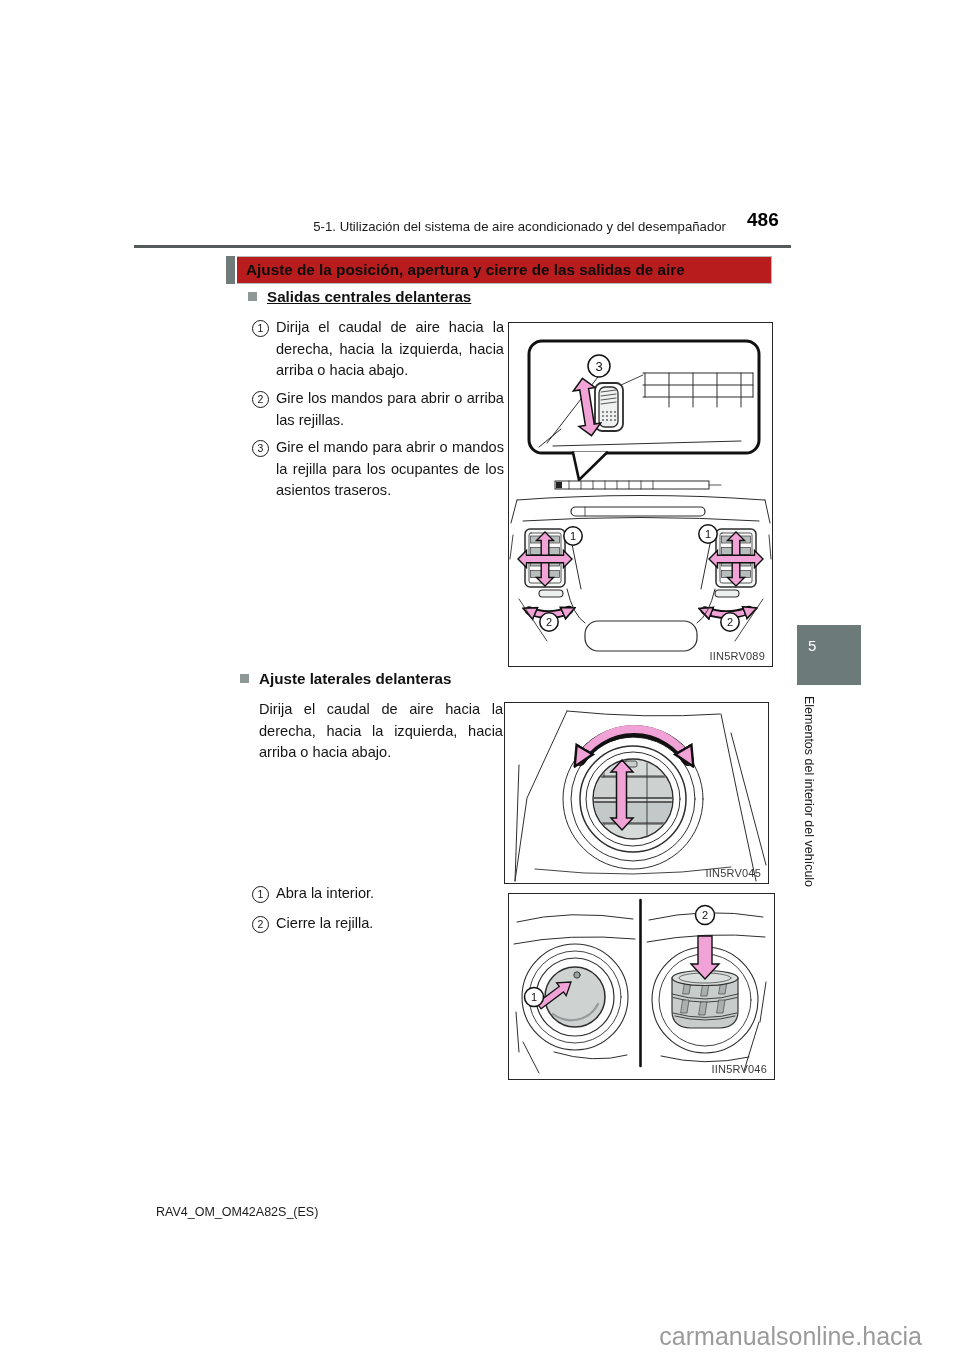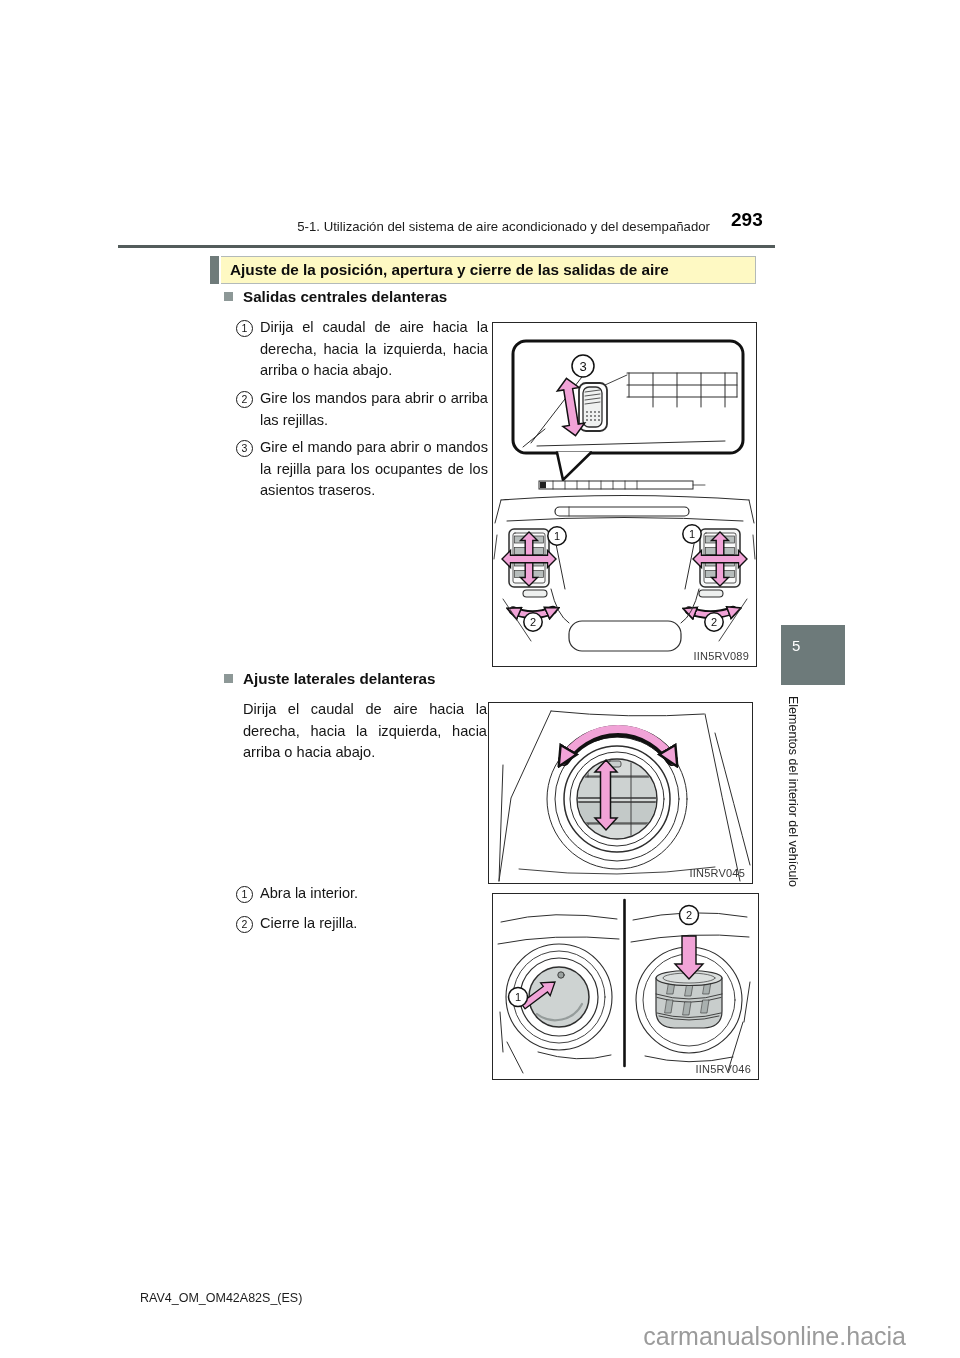--- a/index.html
+++ b/index.html
@@ -1,65 +1,65 @@
 <!DOCTYPE html>
 <html><head>
 <meta charset="utf-8">
 <style>
   html,body{margin:0;padding:0;background:#fff;}
   .page{position:relative;width:924px;height:1358px;background:#fff;overflow:hidden;
-        font-family:"Liberation Sans",sans-serif;color:#151515;}
+        font-family:"Liberation Sans",sans-serif;color:#151515;margin-left:16px;}
   .abs{position:absolute;}
   
   .breadcrumb{left:118px;top:219px;width:592px;text-align:right;font-size:13.2px;color:#1c1c1c;}
   .pagenum{left:731px;top:209px;width:60px;font-size:19px;font-weight:bold;color:#000;}
   .header-rule{left:118px;top:245px;width:657px;height:3px;background:#535c5b;}
   
   .banner{left:210px;top:256px;width:546px;height:28px;display:flex;align-items:stretch;}
   .banner-accent{width:9px;background:#6f7b7a;margin-right:2px;}
-  .banner-body{flex:1;background:#fef9c3;border:1px solid #b3bab9;border-left:none;
+  .banner-body{flex:1;background:#b91c1c;border:1px solid #b3bab9;border-left:none;
                font-size:15.3px;font-weight:bold;line-height:26px;padding-left:9px;color:#0d0d0d;}
   
   .subtitle{font-size:15.2px;font-weight:bold;color:#111;white-space:nowrap;}
   .sq{display:inline-block;width:9px;height:9px;background:#8d9897;margin-right:10px;transform:translateY(-1px);}
   
   .step{font-size:14.6px;line-height:21.6px;}
   .cnum{position:absolute;left:0;top:3px;width:15px;height:15px;border:1.2px solid #1a1a1a;
         border-radius:50%;font-size:10.5px;line-height:15px;text-align:center;background:#fff;}
   .stext{margin-left:24px;text-align:justify;}
   .para{font-size:14.6px;line-height:21.6px;text-align:justify;}
   
   .figure{border:1px solid #262626;background:#fff;}
   .figure svg{display:block;}
   .figcap{position:absolute;right:7px;bottom:4px;font-size:11px;color:#3a3a3a;letter-spacing:.2px;}
   
   .side-tab{left:781px;top:625px;width:64px;height:60px;background:#6d7a7a;}
   .side-tab span{display:block;padding:12px 0 0 11px;color:#fff;font-size:15px;}
   .vlabel{left:786px;top:696px;height:210px;writing-mode:vertical-rl;text-orientation:mixed;
           font-size:12.5px;color:#1a1a1a;white-space:nowrap;}
   
-  .footer{left:140px;top:1291px;font-size:12.5px;color:#1c1c1c;}
+  .footer{left:140px;top:1205px;font-size:12.5px;color:#1c1c1c;}
   .watermark{right:18px;top:1322px;font-size:25px;color:#9b9b9b;}
   svg text{font-family:"Liberation Sans",sans-serif;fill:#111;}
 </style>
 </head>
 <body>
 
 <div class="page">
 
   <div class="abs breadcrumb">5-1. Utilización del sistema de aire acondicionado y del desempañador</div>
-  <div class="abs pagenum">293</div>
+  <div class="abs pagenum">486</div>
   <div class="abs header-rule"></div>
 
   <div class="abs banner">
     <span class="banner-accent"></span>
     <span class="banner-body">Ajuste de la posición, apertura y cierre de las salidas de aire</span>
   </div>
 
-  <div class="abs subtitle" style="left:224px;top:288px;">
+  <div class="abs subtitle" style="left:232px;top:288px;text-decoration:underline;">
     <span class="sq"></span><span>Salidas centrales delanteras</span>
   </div>
 
   <div class="abs step" style="left:236px;top:317px;width:252px;">
     <span class="cnum">1</span>
     <div class="stext">Dirija el caudal de aire hacia la derecha, hacia la izquierda, hacia arriba o hacia abajo.</div>
   </div>
   <div class="abs step" style="left:236px;top:388px;width:252px;">
     <span class="cnum">2</span>
     <div class="stext">Gire los mandos para abrir o arriba las rejillas.</div>

